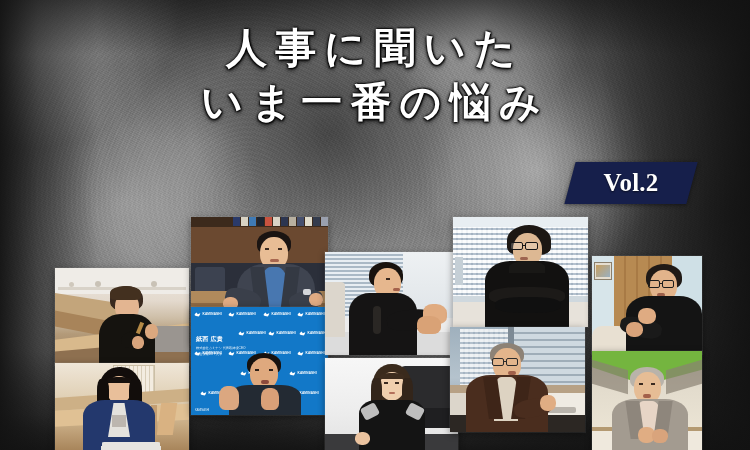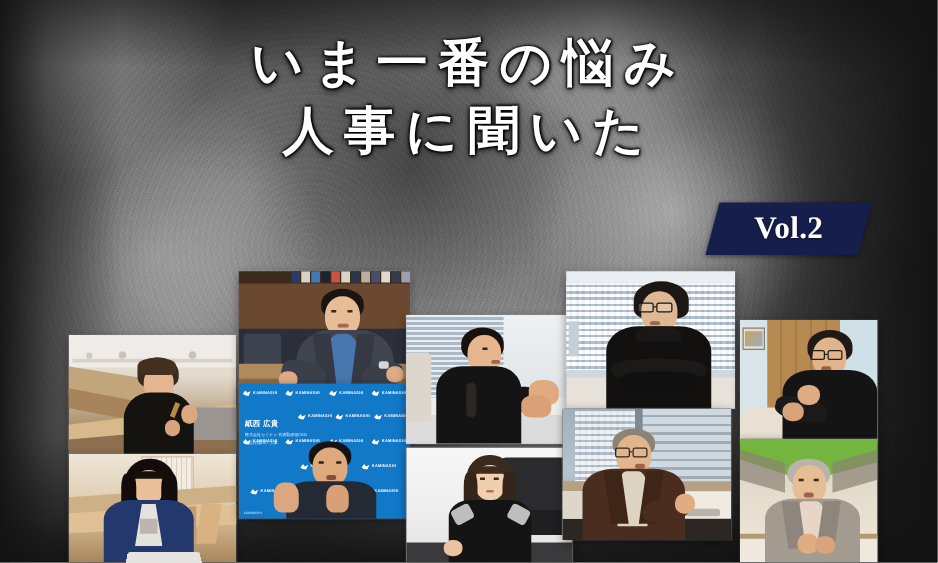--- a/index.html
+++ b/index.html
@@ -166,22 +166,22 @@
 <body>
 
 <div id="stage">
 
   <div class="bg-base"></div>
   <div class="bg-cloud"></div>
   <div class="bg-grain"></div>
   <div class="bg-vignette"></div>
 
   <div class="title-block">
+    <div class="title-line title-line-1">人事に聞いた</div>
     <div class="title-line title-line-2">いま一番の悩み</div>
-    <div class="title-line title-line-1">人事に聞いた</div>
   </div>
 
   <div class="vol-badge">
     <div class="vol-badge-label">Vol.2</div>
   </div>
 
   <div class="collage">
 
     <div class="photo" style="left:55px; top:268px; width:134px; height:97px;">
       <div class="ph-inner">

